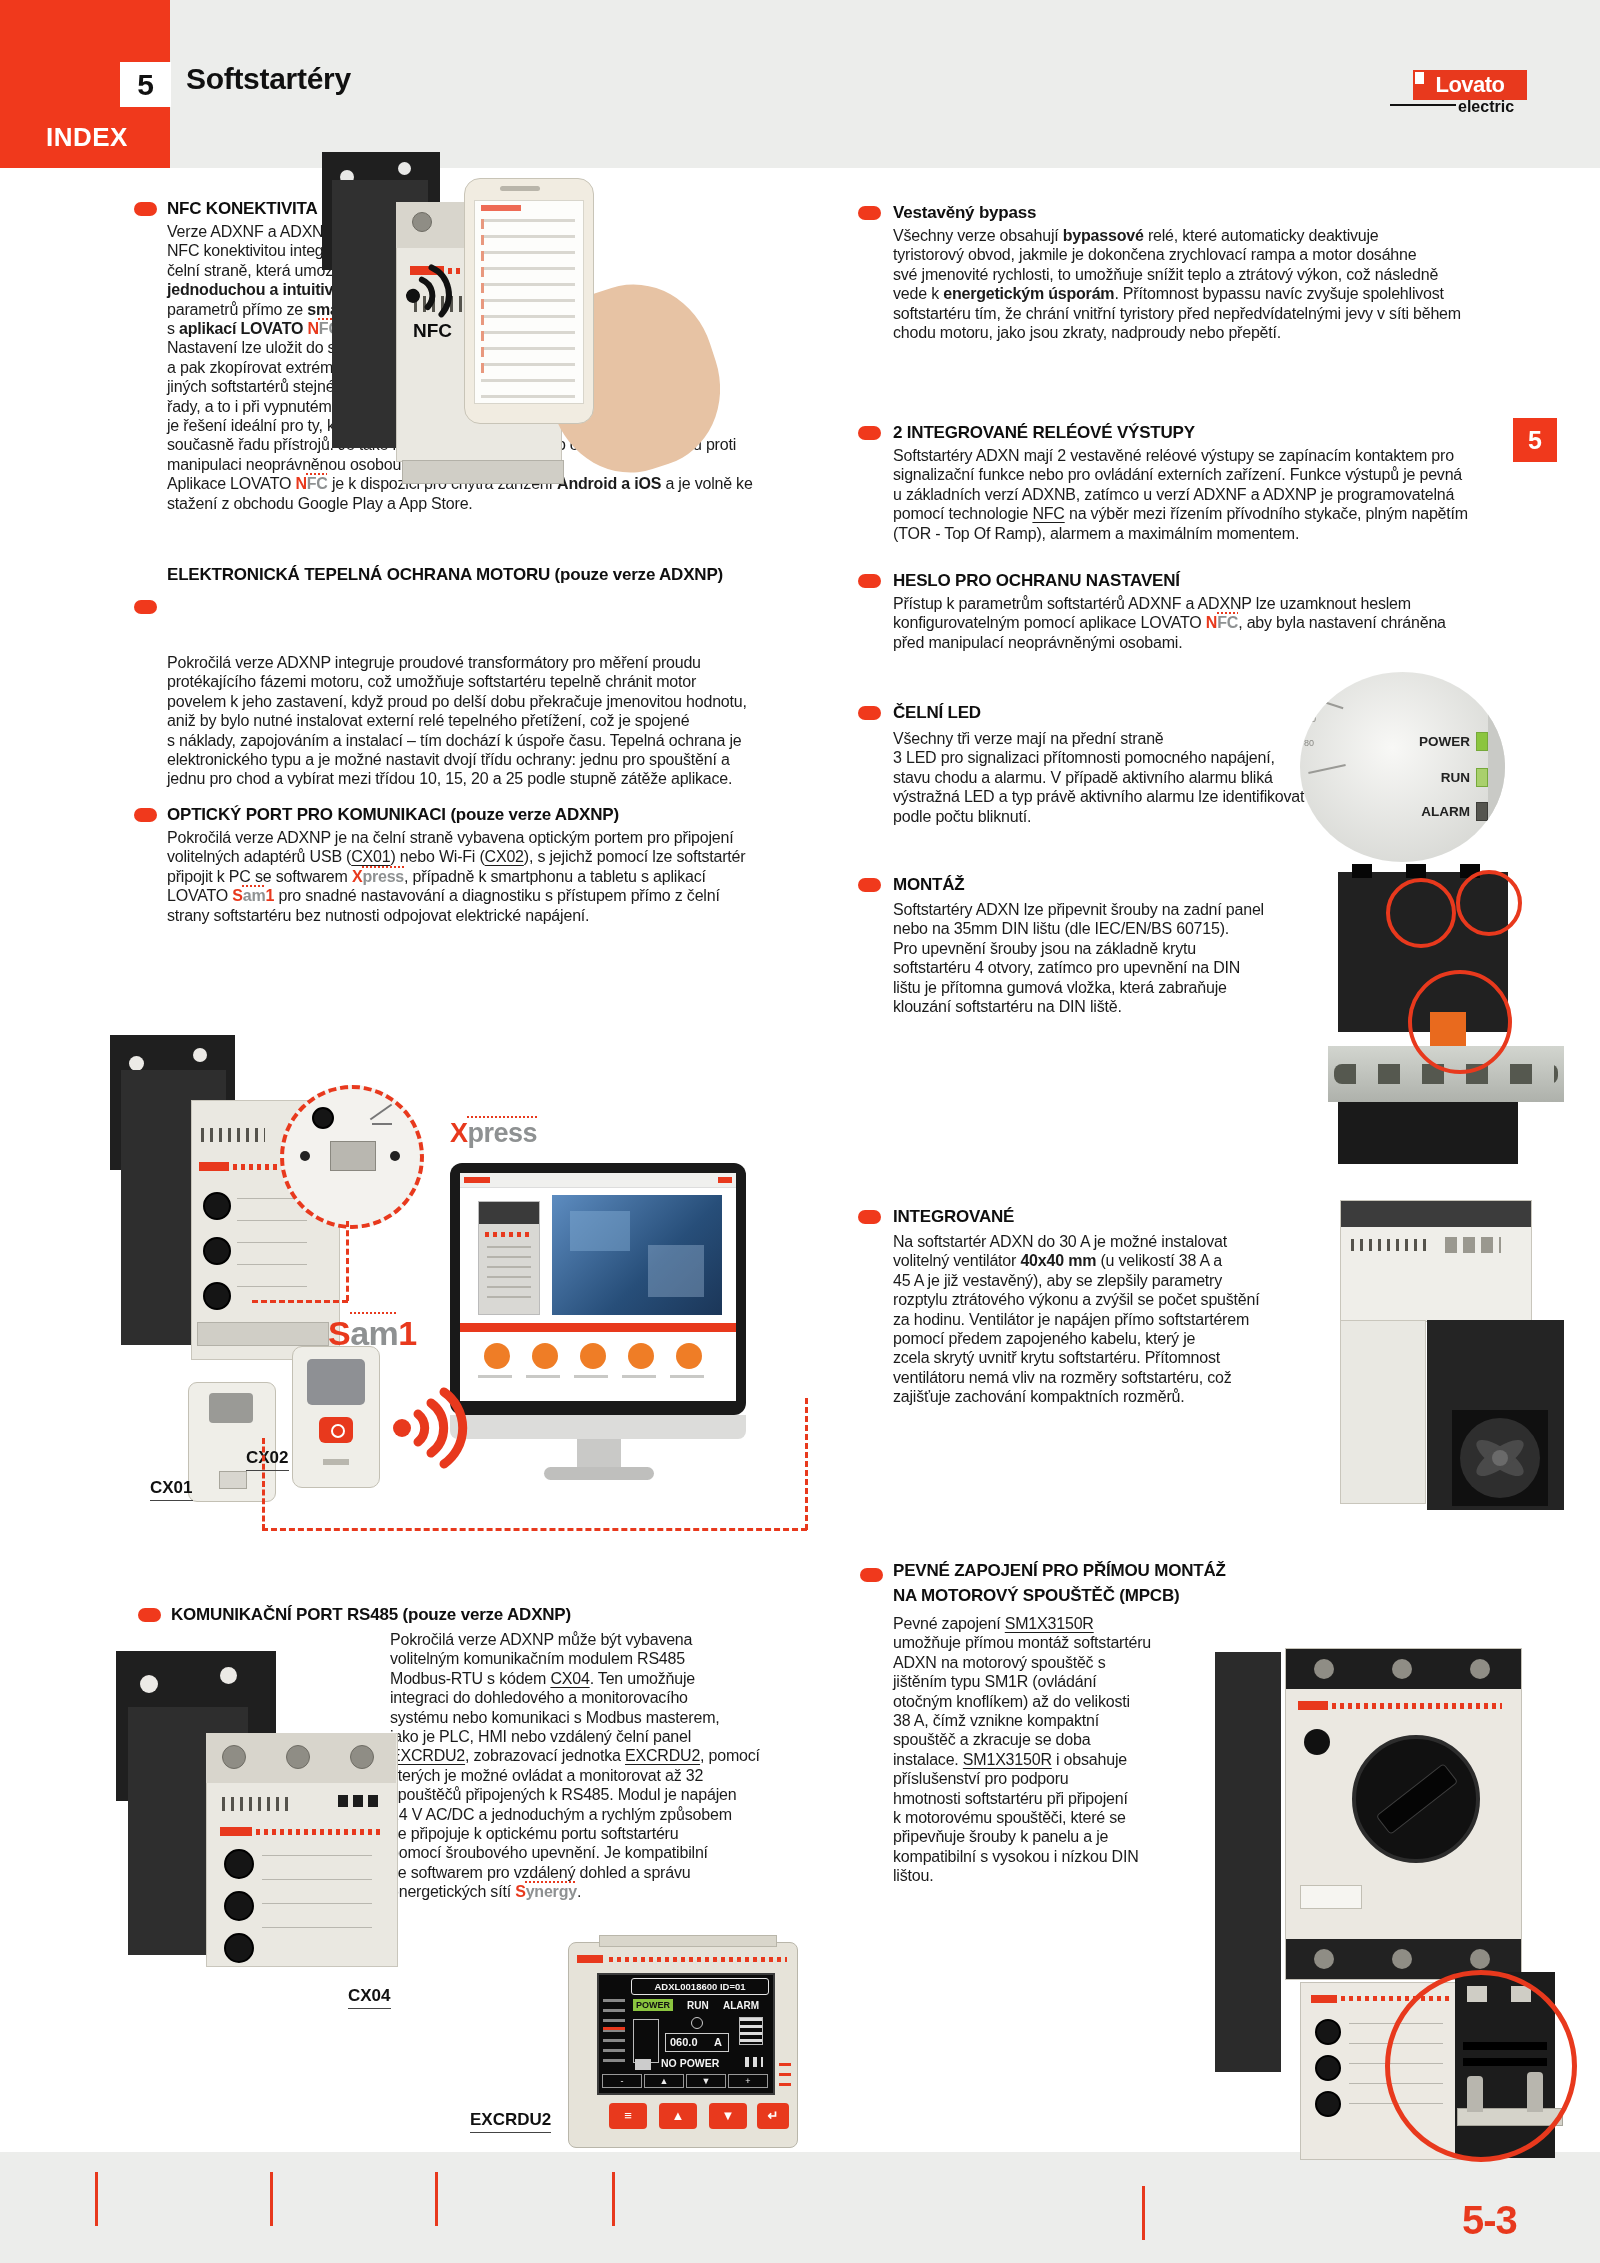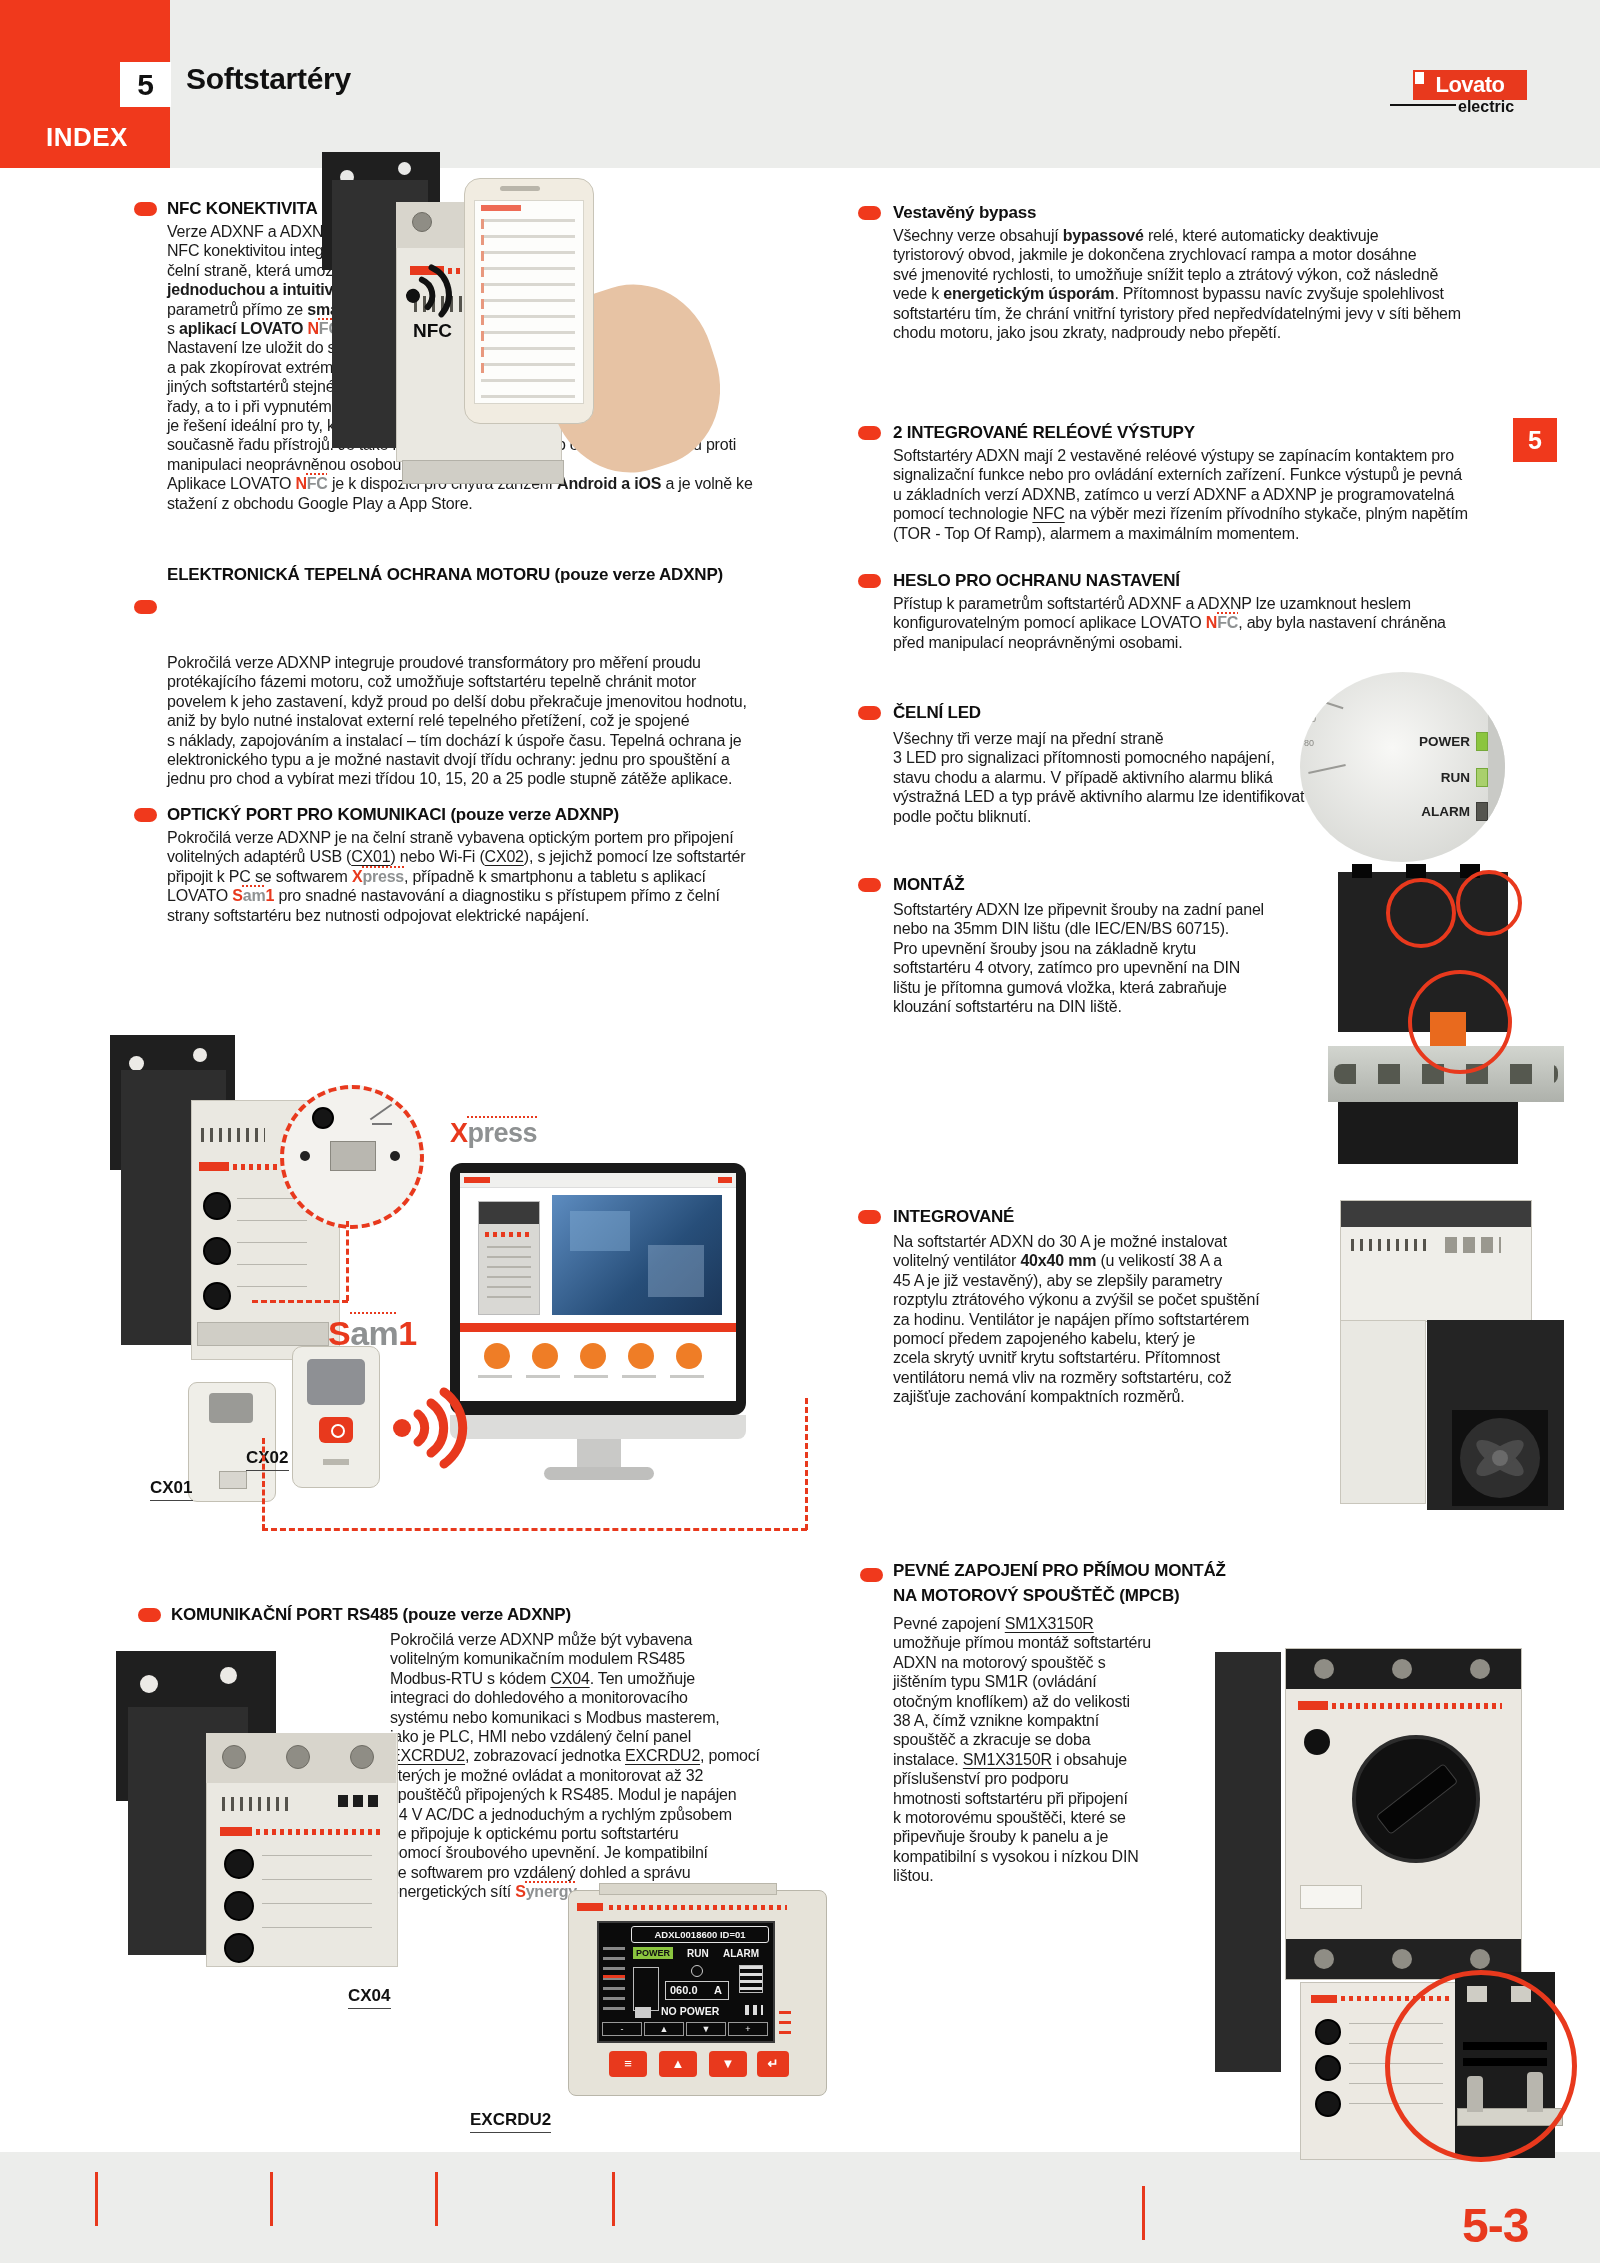--- a/index.html
+++ b/index.html
@@ -232,21 +232,21 @@
     <div class="abs" style="left:228px;top:150px;width:44px;height:12px;background:repeating-linear-gradient(90deg,#1c1c1c 0 10px,rgba(0,0,0,0) 10px 15px);"></div>
     <div class="abs" style="left:110px;top:182px;width:32px;height:9px;background:#e8391d;"></div>
     <div class="abs reddot" style="left:146px;top:184px;width:126px;height:6px;"></div>
     <div class="knob abs" style="left:114px;top:204px;width:26px;height:26px;"></div>
     <div class="knob abs" style="left:114px;top:246px;width:26px;height:26px;"></div>
     <div class="knob abs" style="left:114px;top:288px;width:26px;height:26px;"></div>
     <div class="abs" style="left:152px;top:210px;width:110px;height:96px;background:repeating-linear-gradient(180deg,#b9b7af 0 1px,rgba(0,0,0,0) 1px 24px);"></div>
   </div>
   <div class="lbl" style="left:348px;top:1986px;">CX04</div>
 
-  <div class="abs" style="left:568px;top:1890px;width:228px;height:204px;background:#e6e3d9;border:1px solid #b9b6aa;border-radius:8px;padding-left:29px;">
+  <div class="abs" style="left:568px;top:1942px;width:228px;height:204px;background:#e6e3d9;border:1px solid #b9b6aa;border-radius:8px;">
     <div class="abs" style="left:30px;top:-8px;width:176px;height:10px;background:#d9d6cb;border:1px solid #b9b6aa;"></div>
     <div class="abs" style="left:8px;top:12px;width:26px;height:8px;background:#e8391d;"></div>
     <div class="abs reddot" style="left:40px;top:14px;width:178px;height:5px;"></div>
     <div class="abs" style="left:28px;top:30px;width:174px;height:118px;background:#0b0b0b;border:2px solid #3c3c3c;">
       <div class="abs" style="left:4px;top:24px;width:22px;height:70px;background:repeating-linear-gradient(180deg,#888 0 3px,rgba(0,0,0,0) 3px 10px);"></div>
       <div class="abs" style="left:4px;top:52px;width:22px;height:3px;background:#e8391d;"></div>
       <div class="abs" style="left:32px;top:3px;width:136px;height:15px;border:1px solid #e5e5e5;border-radius:3px;">
         <div class="scr-txt" style="left:0;top:2px;width:136px;text-align:center;font-size:9.5px;">ADXL0018600 ID=01</div>
       </div>
       <div class="abs" style="left:34px;top:24px;height:12px;background:#8bc53f;padding:0 3px;font-size:9px;font-weight:700;color:#111;line-height:12px;">POWER</div>
@@ -433,15 +433,15 @@
     <div class="abs" style="left:262px;top:438px;width:16px;height:36px;background:#b8b6ae;border-radius:4px 4px 0 0;"></div>
     <div class="abs" style="left:322px;top:434px;width:16px;height:40px;background:#b8b6ae;border-radius:4px 4px 0 0;"></div>
     <div class="circle-hl" style="left:180px;top:332px;width:182px;height:182px;border-width:5px;"></div>
   </div>
 
   <div class="tick" style="left:95px;top:2172px;"></div>
   <div class="tick" style="left:270px;top:2172px;"></div>
   <div class="tick" style="left:435px;top:2172px;"></div>
   <div class="tick" style="left:612px;top:2172px;"></div>
   <div class="tick" style="left:1142px;top:2186px;"></div>
-  <div class="abs" style="left:1462px;top:2198px;font-weight:700;font-size:48px;color:#e8391d;letter-spacing:-1px;">5-3</div>
+  <div class="abs" style="left:1462px;top:2198px;font-weight:700;font-size:40px;color:#e8391d;letter-spacing:-1px;">5-3</div>
 
 </div>
 
 </body></html>

